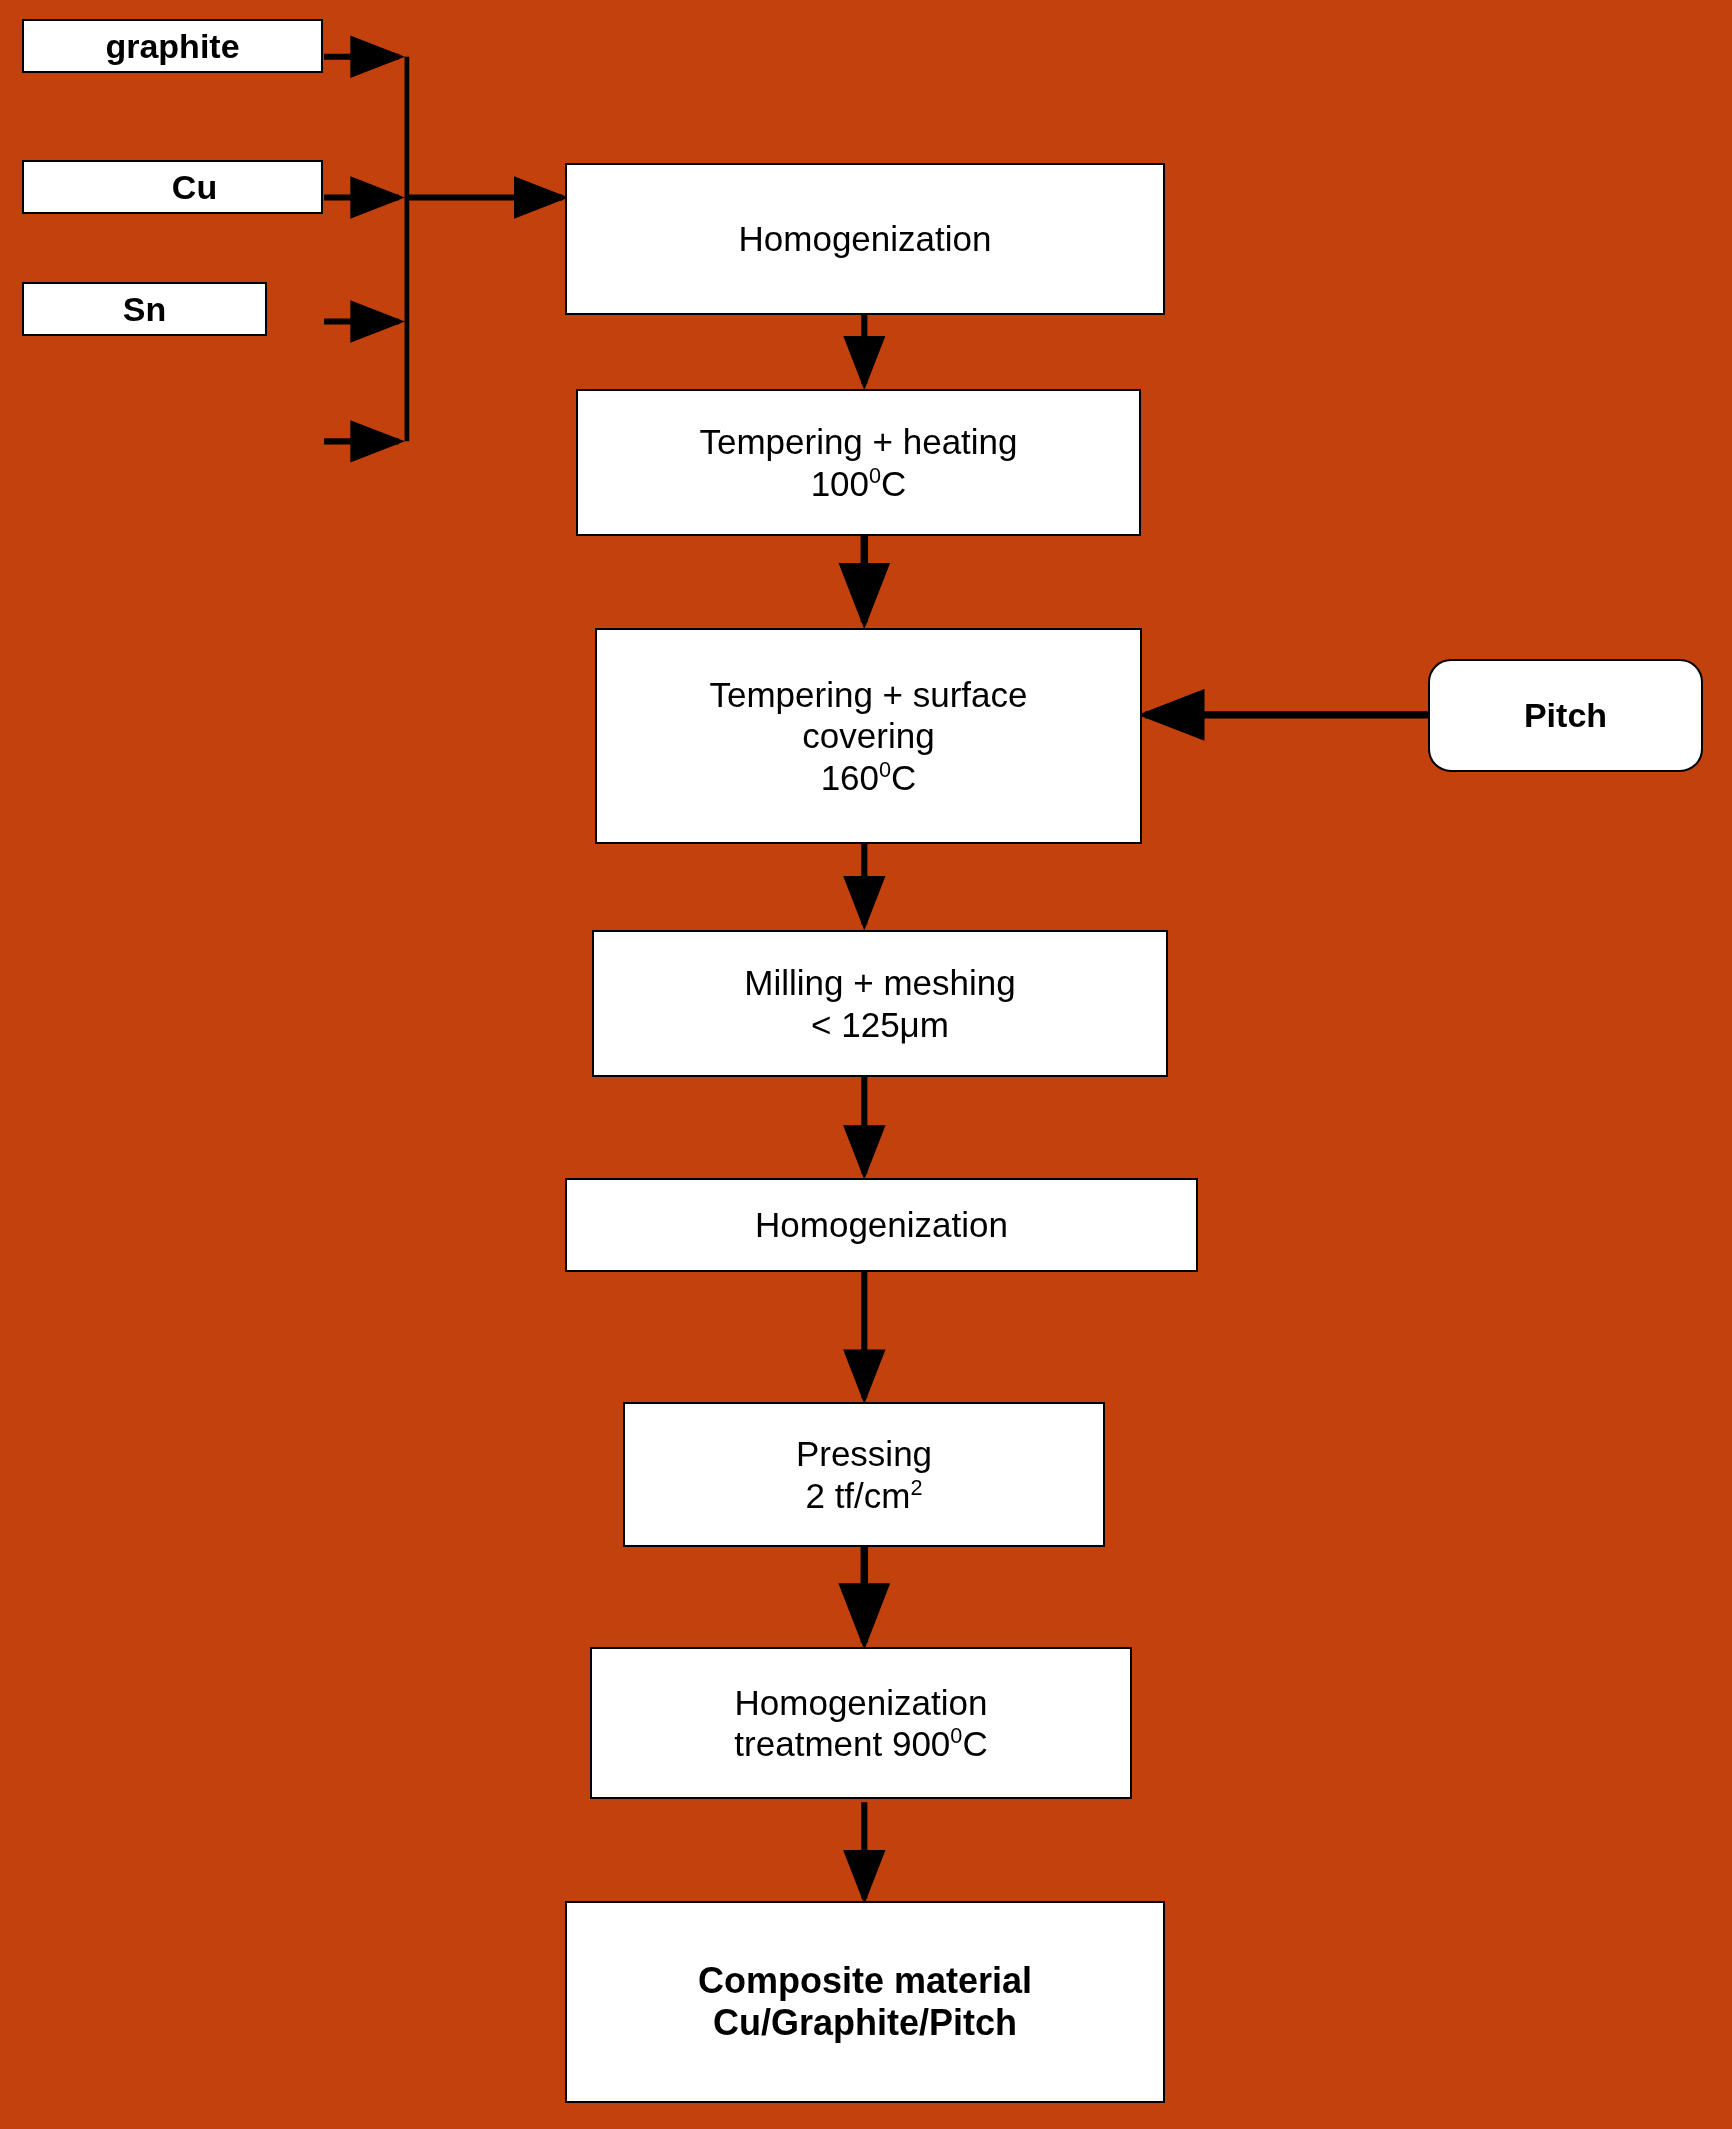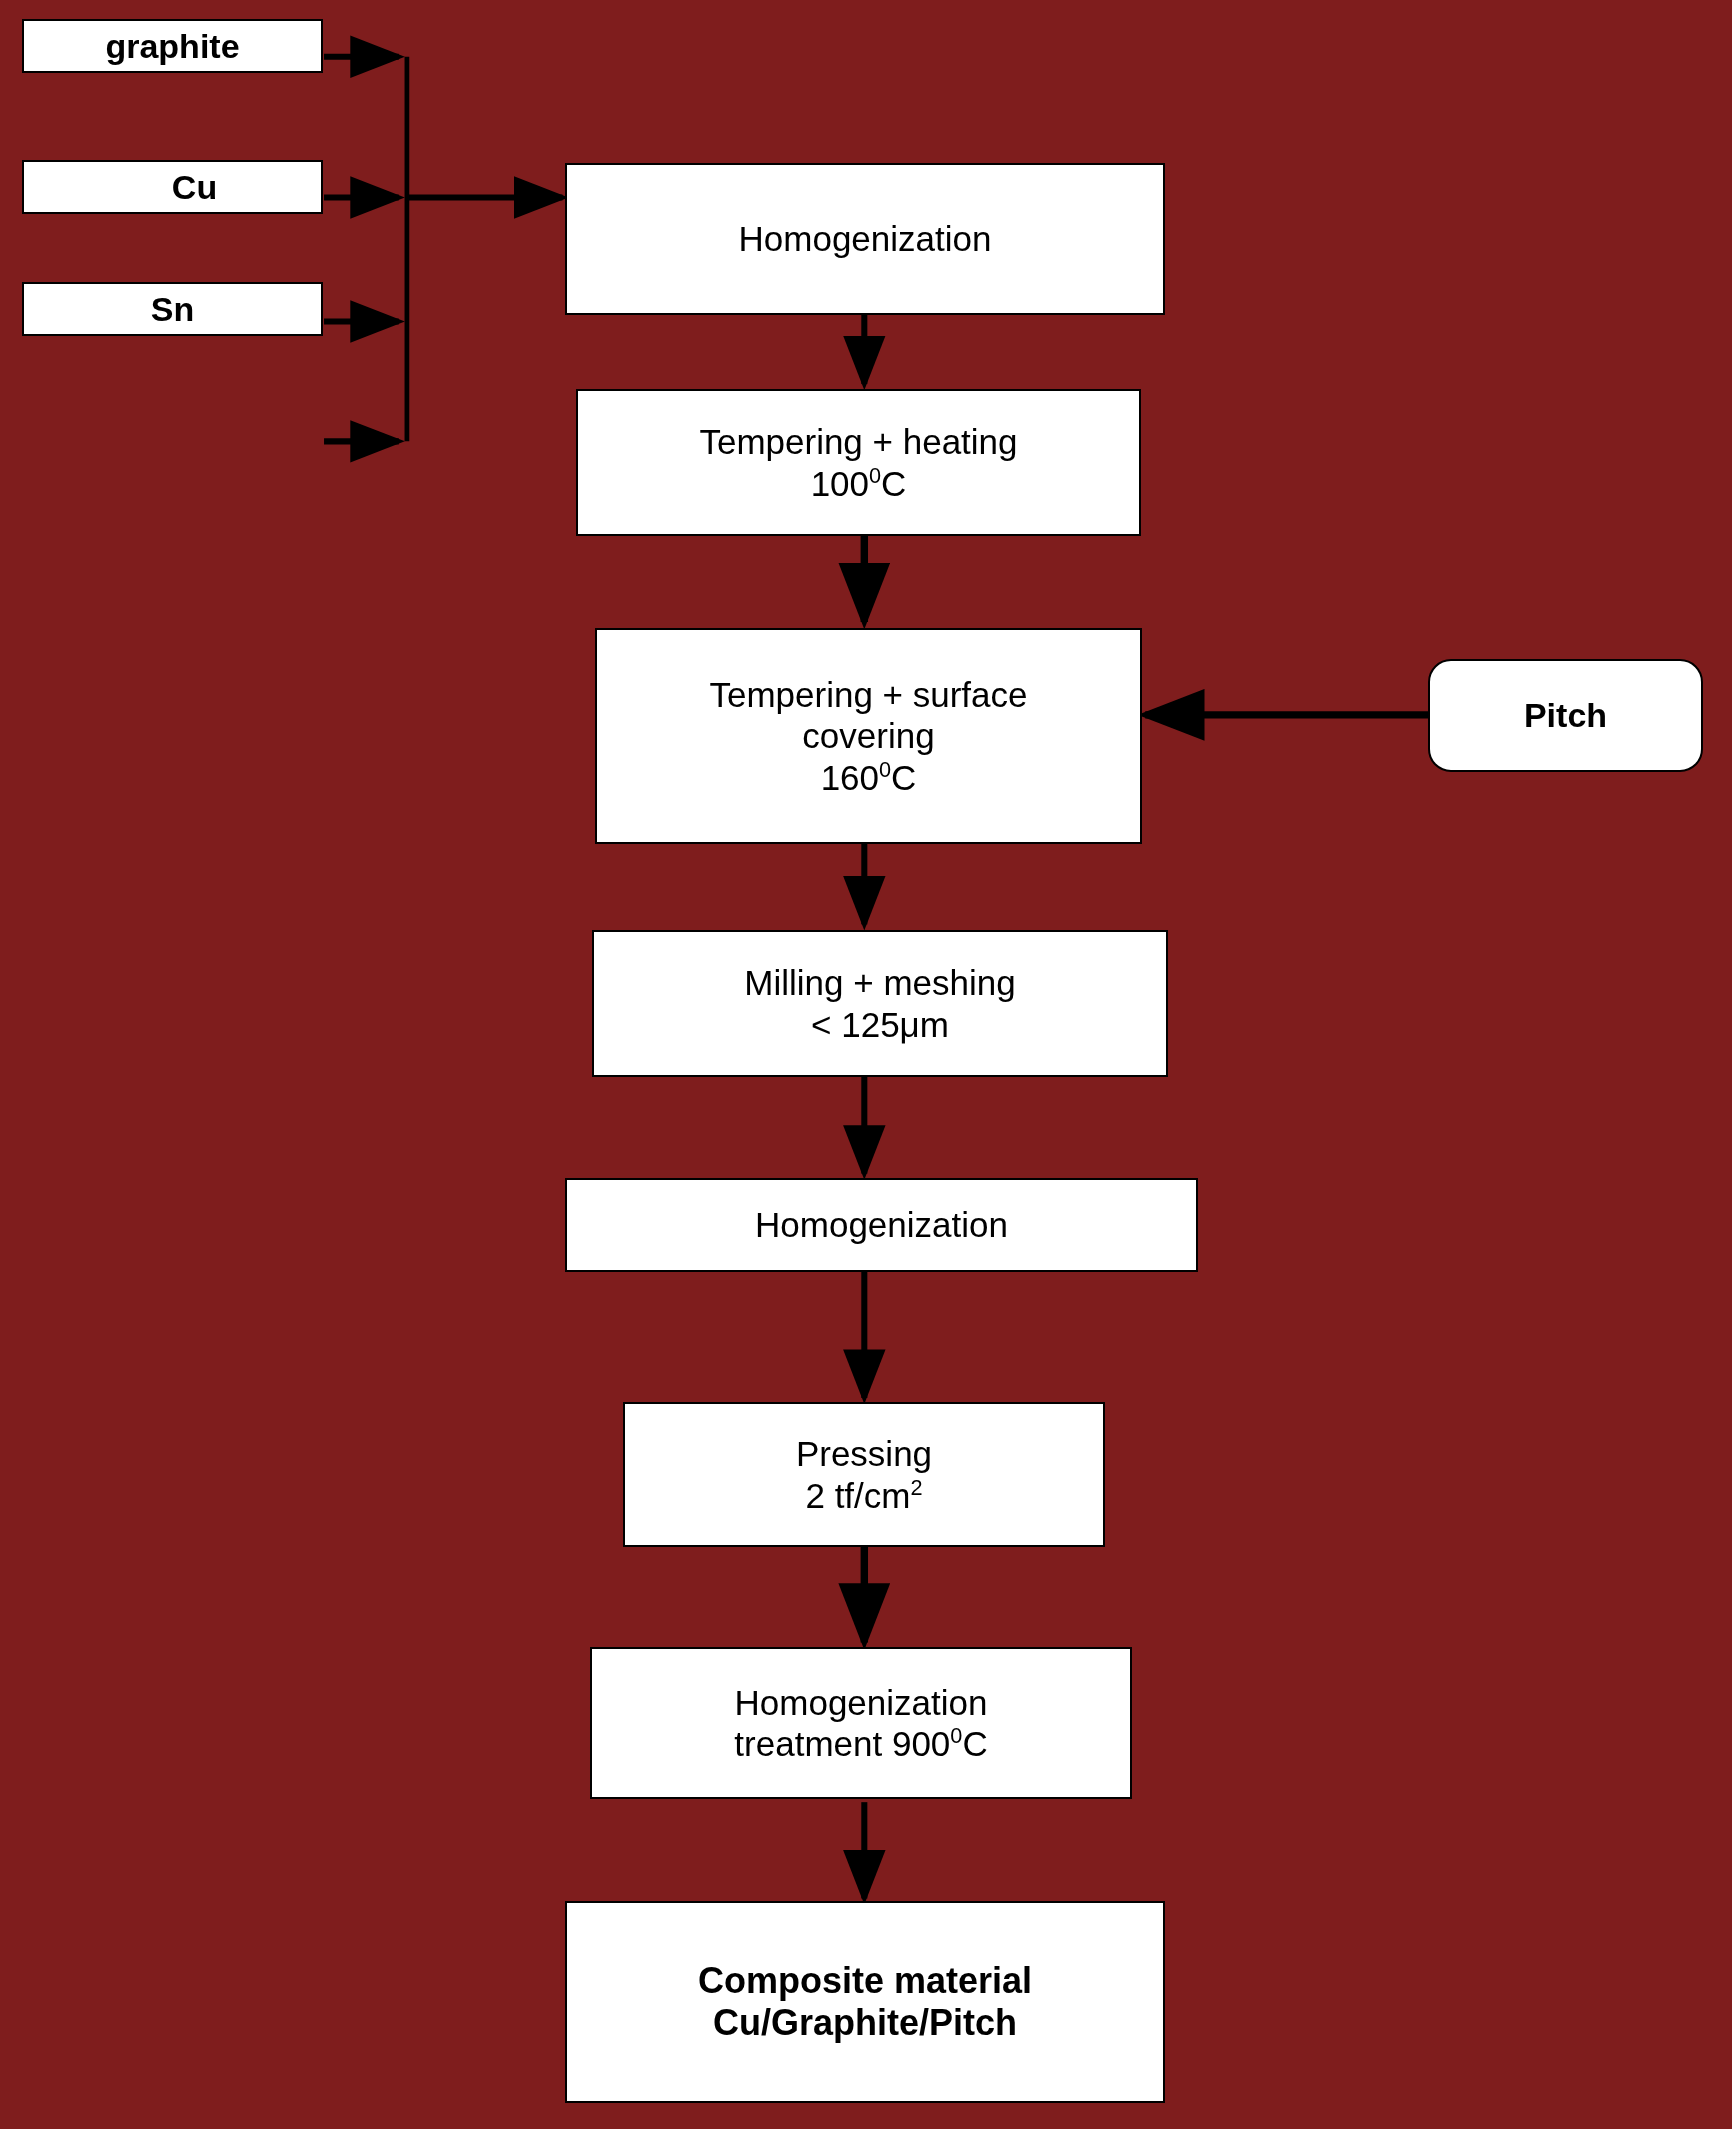--- a/index.html
+++ b/index.html
@@ -7,21 +7,21 @@
     padding: 0;
     background: #ffffff;
   }
   body {
     font-family: "Liberation Sans", sans-serif;
   }
   #canvas {
     position: relative;
     width: 1732px;
     height: 2129px;
-    background: #7f1d1d;
+    background: #c2410c;
     overflow: hidden;
   }
   .box {
     position: absolute;
     box-sizing: border-box;
     border: 2px solid #000000;
     background: #ffffff;
     display: flex;
     align-items: center;
     justify-content: center;
@@ -94,21 +94,21 @@
   </svg>
 
   <div class="box bold" style="left:22px; top:19px; width:301px; height:54px; font-size:34px;">
     <span class="txt">graphite</span>
   </div>
 
   <div class="box bold" style="left:22px; top:160px; width:301px; height:54px; font-size:34px;padding-left:44px;">
     <span class="txt">Cu</span>
   </div>
 
-  <div class="box bold" style="left:22px; top:282px; width:301px; height:54px; font-size:34px;">
+  <div class="box bold" style="left:22px; top:282px; width:245px; height:54px; font-size:34px;">
     <span class="txt">Sn</span>
   </div>
 
 
   <div class="box bold" style="left:1428px; top:659px; width:275px; height:113px; font-size:34px;border-radius:23px;">
     <span class="txt">Pitch</span>
   </div>
 
   <div class="box reg" style="left:565px; top:163px; width:600px; height:152px; font-size:35px;">
     <span class="txt">Homogenization</span>

